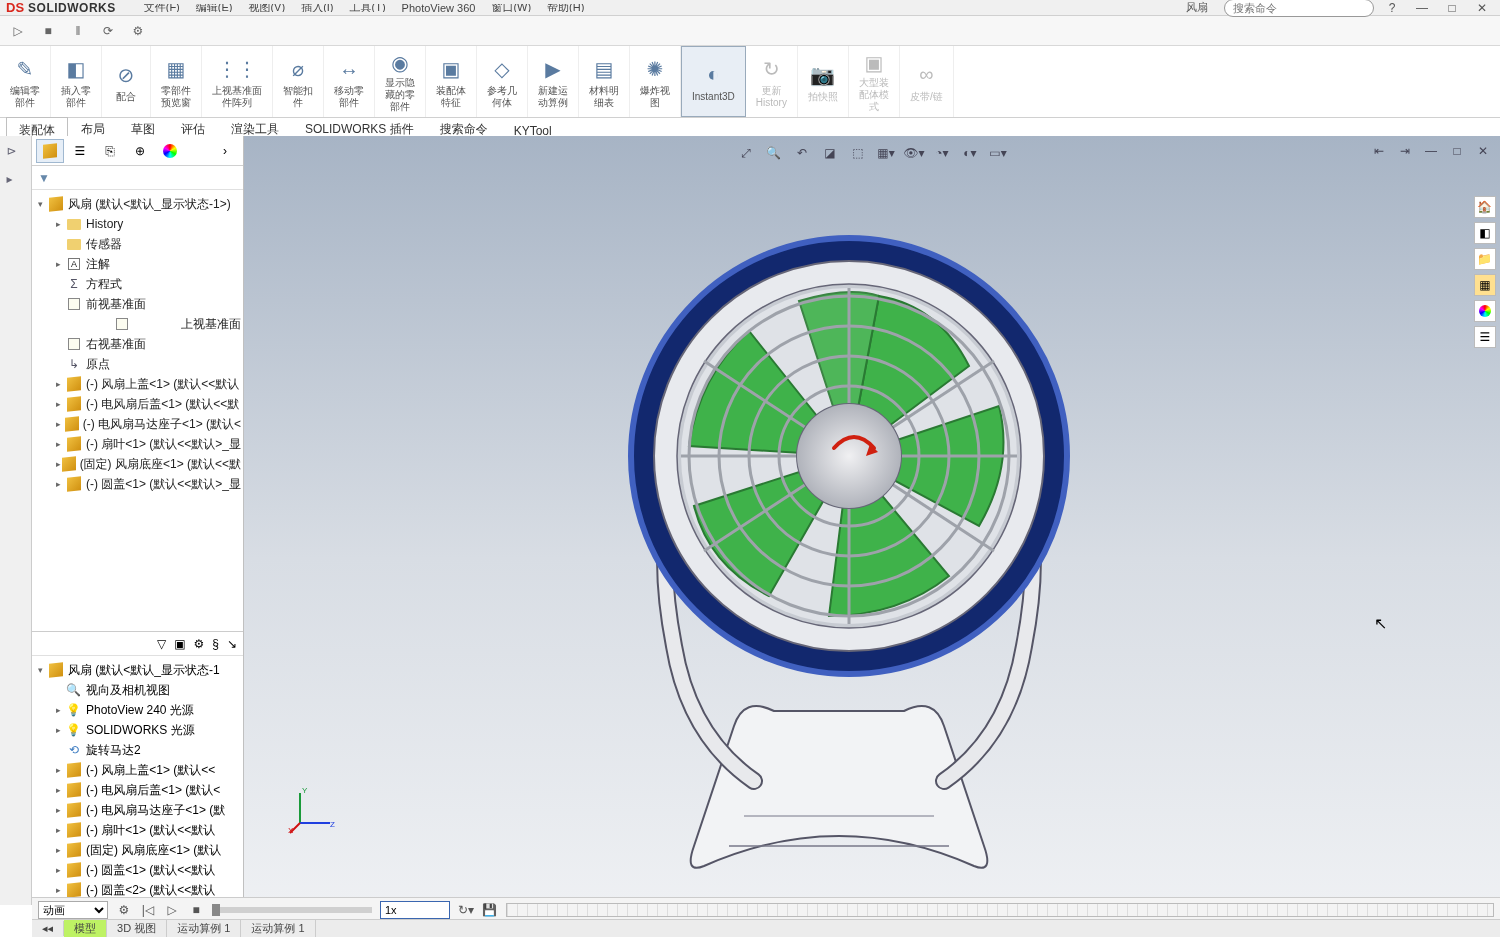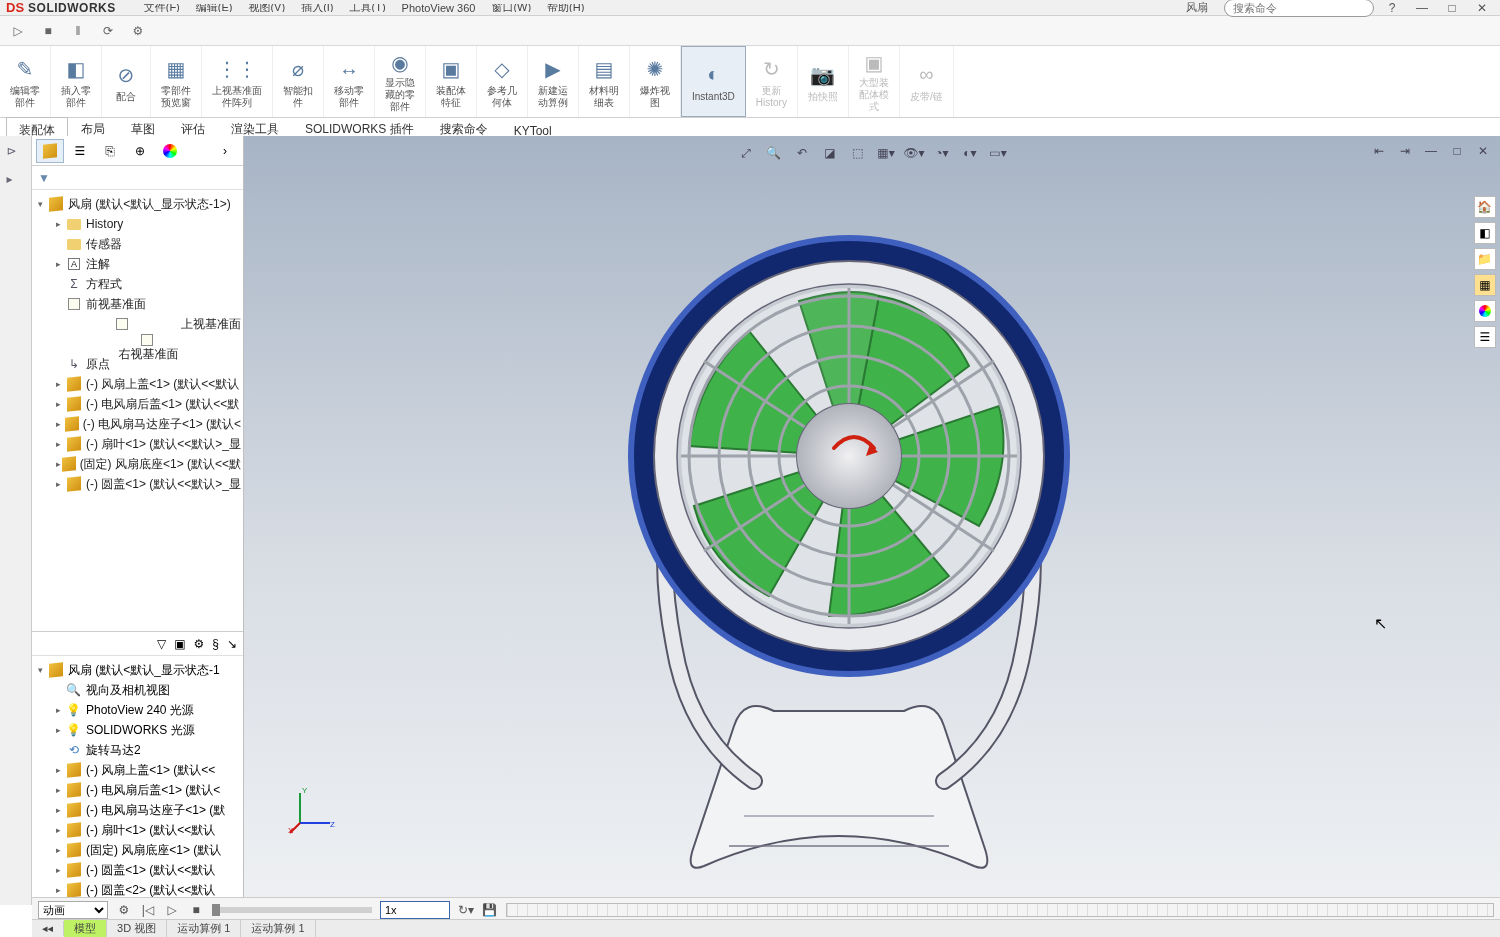--- a/index.html
+++ b/index.html
@@ -288,21 +288,21 @@
           </span>
           <span>前视基准面</span>
         </div>
         <div class="tree-item" style="padding-left: 22px; justify-content: space-between;">
           <span class="tree-exp"></span>
           <span class="tree-icon">
             <span class="ic-plane"></span>
           </span>
           <span>上视基准面</span>
         </div>
-        <div class="tree-item" style="padding-left: 22px; flex-direction: column;">
+        <div class="tree-item" style="padding-left: 22px;">
           <span class="tree-exp"></span>
           <span class="tree-icon">
             <span class="ic-plane"></span>
           </span>
           <span>右视基准面</span>
         </div>
         <div class="tree-item" style="padding-left: 22px;">
           <span class="tree-exp"></span>
           <span class="tree-icon">
             <span style="color:#556;">↳</span>

